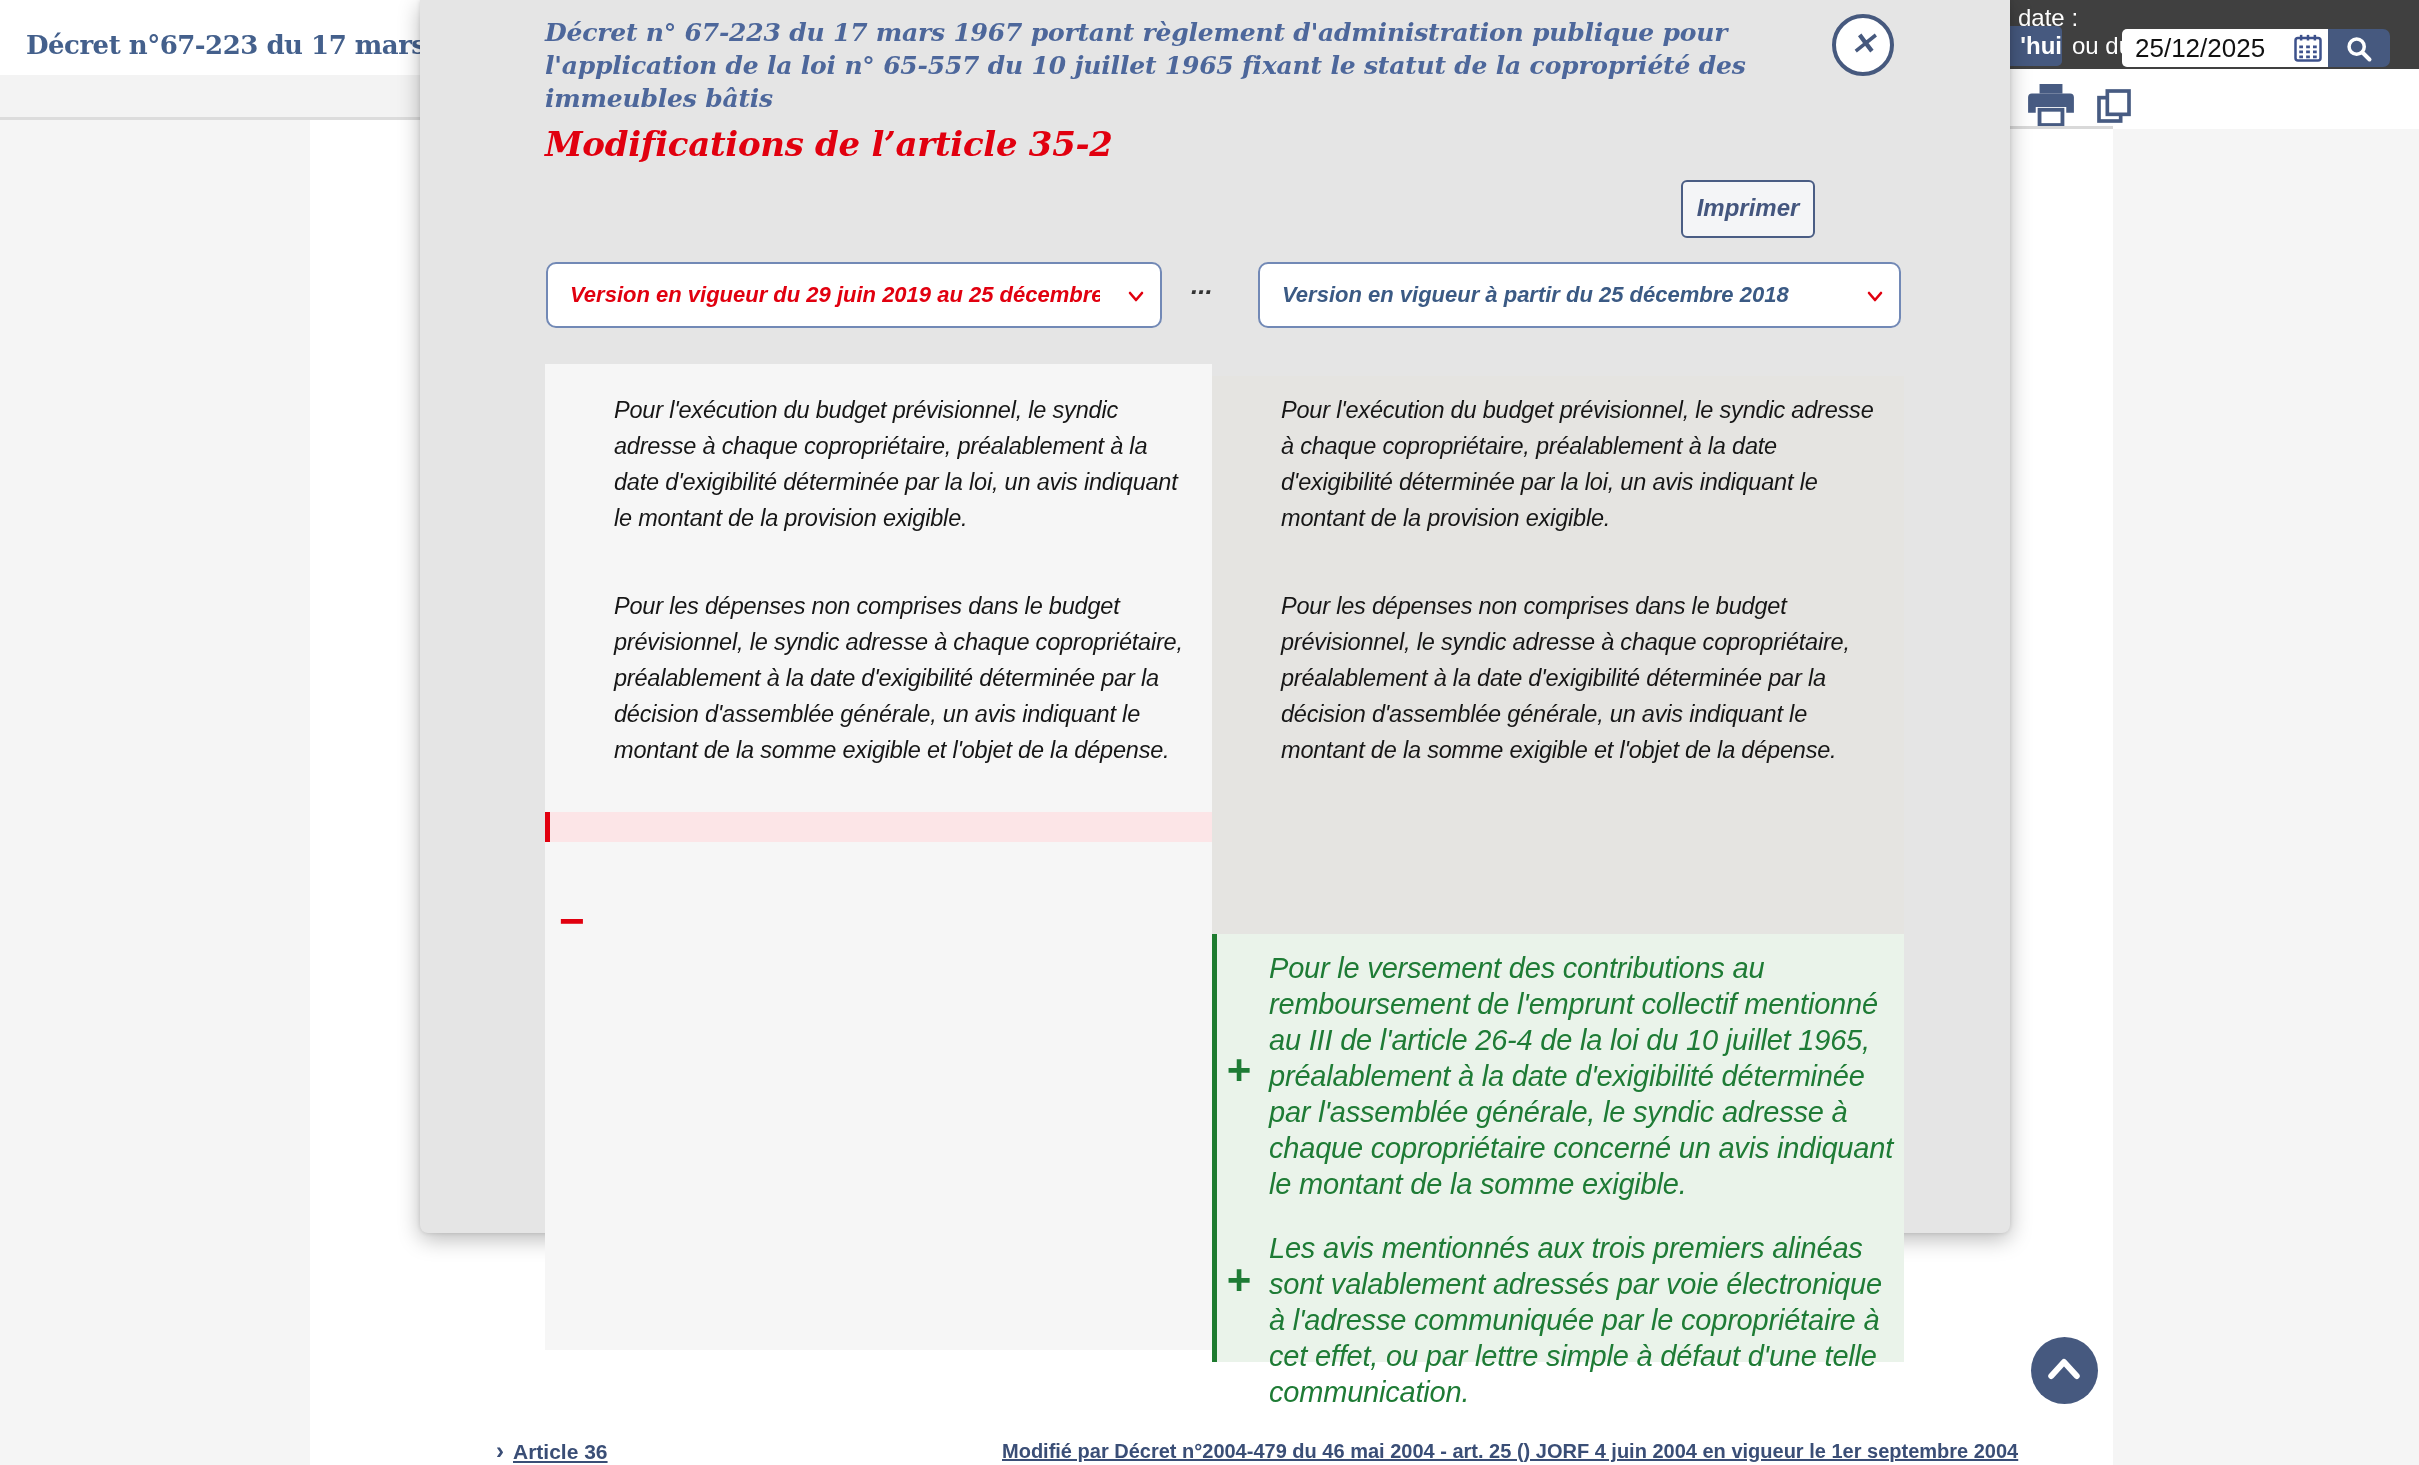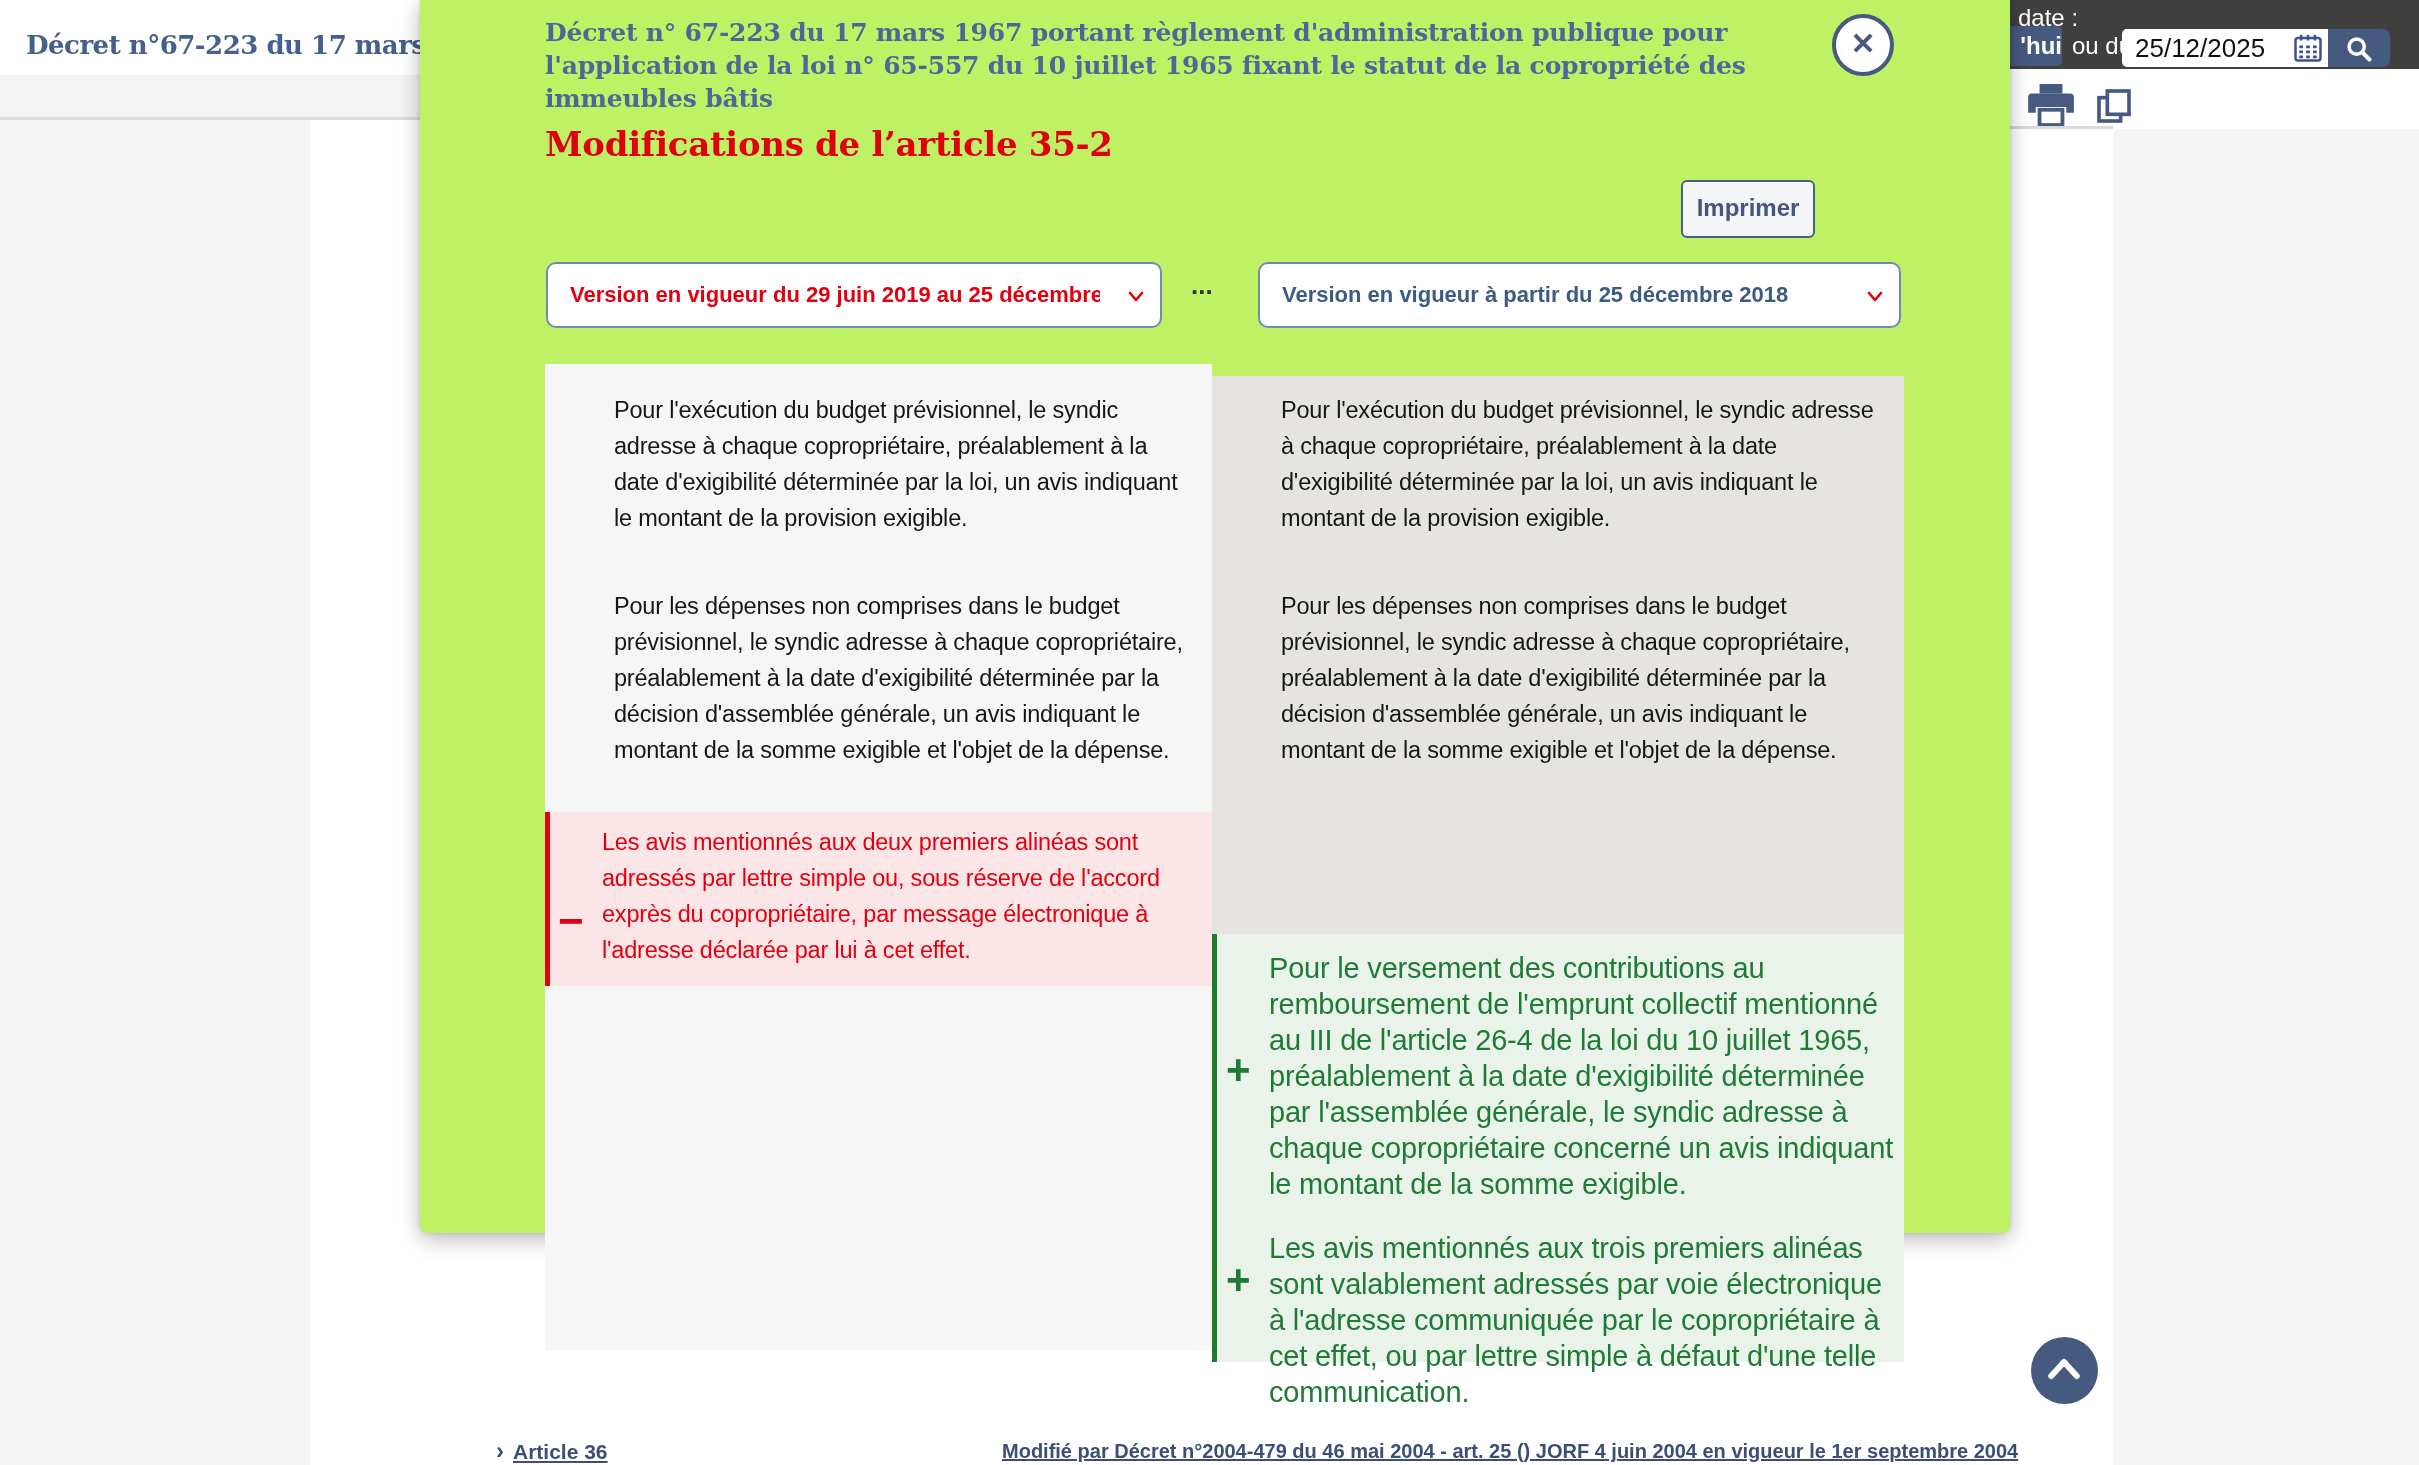--- a/index.html
+++ b/index.html
@@ -40,22 +40,22 @@
 
   
   .article-link{position:absolute;left:496px;top:1437px;color:#3a4e76;font-size:21px;font-weight:bold;
                 white-space:nowrap;}
   .article-chevron{font-size:24px;text-decoration:none;margin-right:9px;color:#3a4e76;}
   .article-link .u{text-decoration:underline;}
   .modified-link{position:absolute;left:1002px;top:1440px;color:#3a4e76;font-size:20px;font-weight:bold;
                  text-decoration:underline;white-space:nowrap;}
 
   
-  .modal{position:absolute;left:420px;top:0;width:1590px;height:1233px;background:#bef264;z-index:10;
-         box-shadow:0 6px 22px rgba(0,0,0,.28),0 0 4px rgba(0,0,0,.12);border-radius:0 0 8px 8px;}
+  .modal{position:absolute;left:420px;top:0;width:1590px;height:1233px;background:#e5e5e5;z-index:10;
+         box-shadow:0 6px 22px rgba(0,0,0,.28),0 0 4px rgba(0,0,0,.12);border-radius:0 0 8px 8px;font-style:italic;}
   .modal-title{position:absolute;left:125px;top:16px;width:1280px;
                font-family:"DejaVu Serif",serif;font-weight:bold;font-size:25px;line-height:33px;
                letter-spacing:-0.2px;color:#4d679b;}
   .modal-close{position:absolute;left:1412px;top:14px;width:62px;height:62px;border:4px solid #46597e;
                border-radius:50%;background:#fff;box-sizing:border-box;color:#46597e;font-size:30px;
                font-weight:bold;text-align:center;line-height:52px;cursor:pointer;}
   .modal-heading{position:absolute;left:125px;top:124px;font-family:"DejaVu Serif",serif;
                  font-weight:bold;font-size:34px;color:#e1000f;letter-spacing:-0.3px;}
   .print-btn{position:absolute;left:1261px;top:180px;width:134px;height:58px;background:#f4f5f7;
              border:2px solid #4a5d84;border-radius:6px;box-sizing:border-box;color:#44567e;
@@ -185,21 +185,20 @@
           </svg>
       </span>
     </div>
 
     <div class="compare">
       <div class="col-old">
         <p class="cmp-p pt">Pour l'exécution du budget prévisionnel, le syndic adresse à chaque copropriétaire, préalablement à la date d'exigibilité déterminée par la loi, un avis indiquant le montant de la provision exigible.</p>
         <p class="cmp-p mt">Pour les dépenses non comprises dans le budget prévisionnel, le syndic adresse à chaque copropriétaire, préalablement à la date d'exigibilité déterminée par la décision d'assemblée générale, un avis indiquant le montant de la somme exigible et l'objet de la dépense.</p>
         <div class="removed-block">
           <span class="minus-marker">−</span>
-          <span class="removed-text">Les avis mentionnés aux deux premiers alinéas sont adressés par lettre simple ou, sous réserve de l'accord exprès du copropriétaire, par message électronique à l'adresse déclarée par lui à cet effet.</span>
         </div>
       </div>
       <div class="col-new">
         <div class="seg-gray">
           <p class="cmp-p pt">Pour l'exécution du budget prévisionnel, le syndic adresse à chaque copropriétaire, préalablement à la date d'exigibilité déterminée par la loi, un avis indiquant le montant de la provision exigible.</p>
           <p class="cmp-p mt">Pour les dépenses non comprises dans le budget prévisionnel, le syndic adresse à chaque copropriétaire, préalablement à la date d'exigibilité déterminée par la décision d'assemblée générale, un avis indiquant le montant de la somme exigible et l'objet de la dépense.</p>
         </div>
         <div class="seg-green">
           <span class="plus-marker plus-1">+</span>
           <p class="added-p ap1">Pour le versement des contributions au remboursement de l'emprunt collectif mentionné au III de l'article 26-4 de la loi du 10 juillet 1965, préalablement à la date d'exigibilité déterminée par l'assemblée générale, le syndic adresse à chaque copropriétaire concerné un avis indiquant le montant de la somme exigible.</p>

